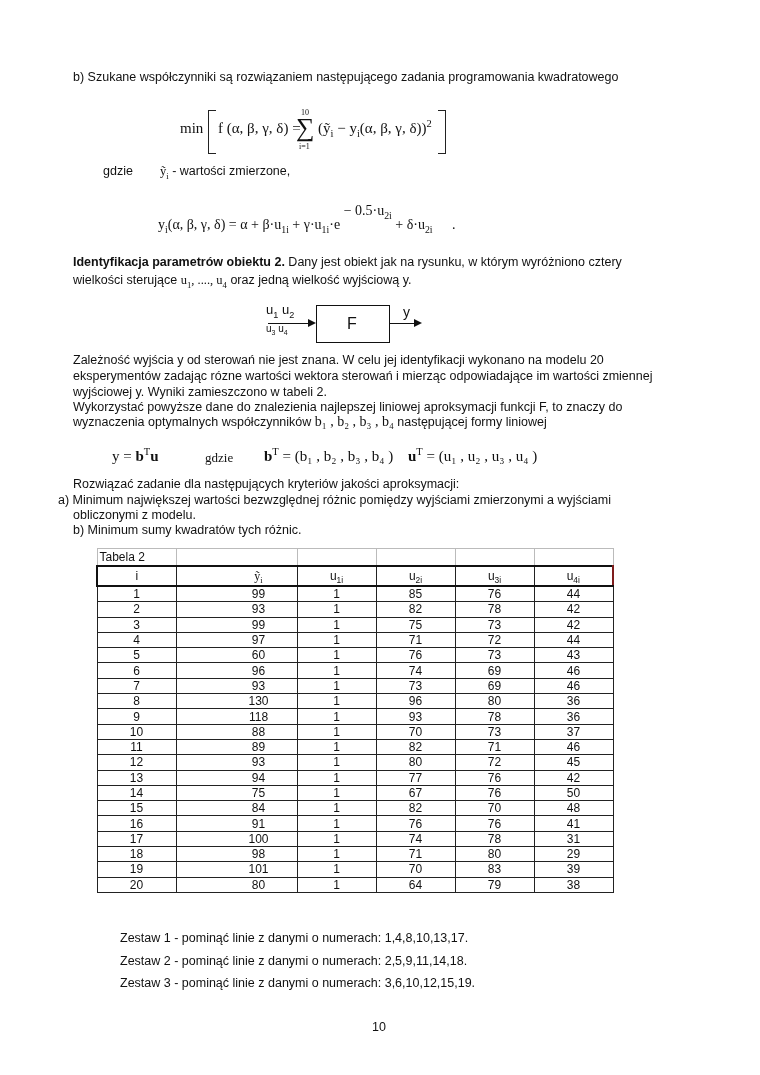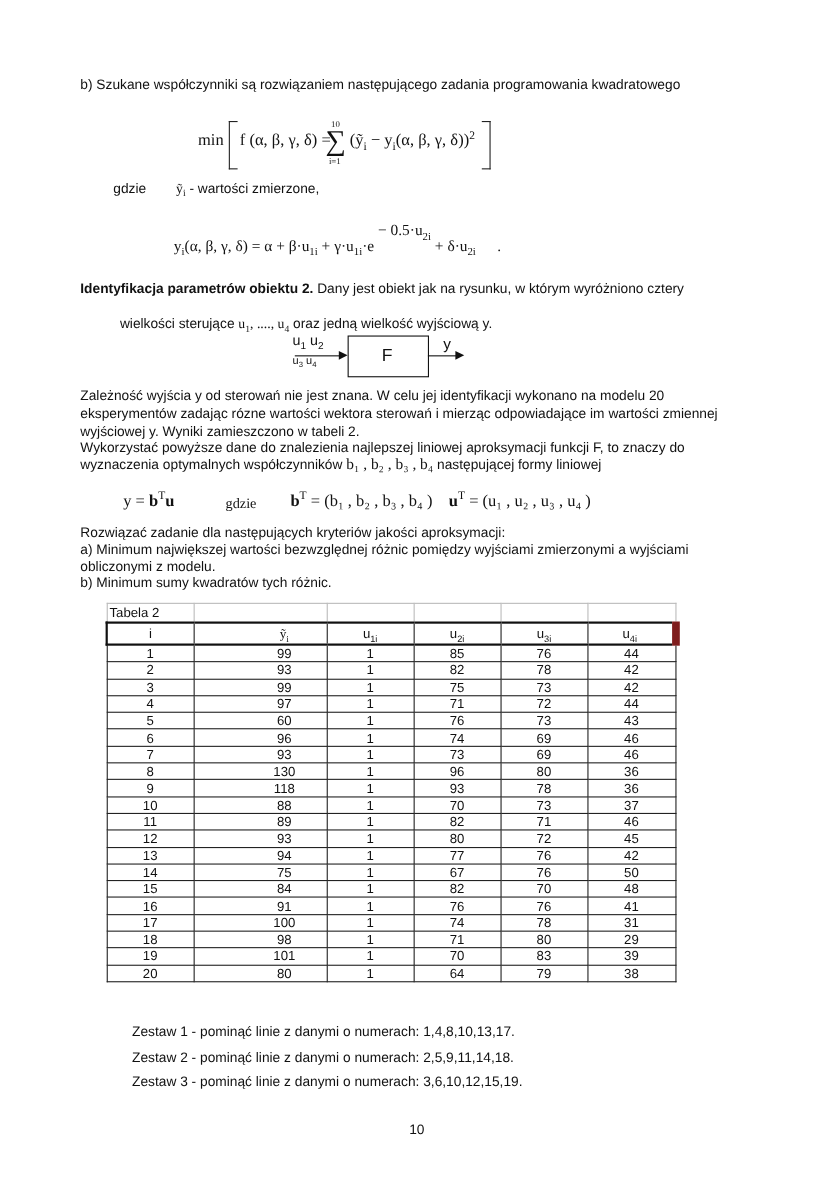--- a/index.html
+++ b/index.html
@@ -32,21 +32,21 @@
                line-height:14px; }
   table.t td.c0 { width:76px; }
   table.t td.c1 { width:76px;padding-left:44px; }
   table.t td.c2 { width:76px; }
   table.t td.c3 { width:76px; }
   table.t td.c4 { width:76px; }
   table.t td.c5 { width:76px; }
   table.t tr.caption td { border:1px solid #bbb; height:16px; text-align:left; padding-left:2px; }
   table.t tr.head td { border-top:2px solid #111; border-bottom:2px solid #111; height:18px; }
   table.t tr.head td:first-child { border-left:2px solid #111; }
-  table.t tr.head td:last-child { border-right:7px solid #7f1d1d; }
+  table.t tr.head td:last-child { border-right:2px solid #7f1d1d; }
   .yt { font-family:"Liberation Serif", serif; }
 </style>
 </head>
 <body>
 
 <div class="abs line" style="left:73px; top:69px;">b) Szukane współczynniki są rozwiązaniem następującego zadania programowania kwadratowego</div>
 
 <div class="abs f1" style="left:180px; top:108px; width:270px; height:48px;">
   <span class="abs" style="left:0; top:12px;">min</span>
   <span class="bracket l" style="left:28px; top:2px;"></span>
@@ -64,21 +64,21 @@
 <div class="abs serif" style="left:158px; top:203px; font-size:14px; white-space:nowrap;">
   <span style="position:relative; top:14px;">
     <span>y</span><sub>i</sub><span>(α, β, γ, δ)</span><span> = α + β·u</span><sub>1i</sub><span> + γ·u</span><sub>1i</sub><span>·e</span>
   </span>
   <span style="position:relative; top:0px; font-size:14px;"><span>− 0.5·u</span><sub>2i</sub></span>
   <span style="position:relative; top:14px;"><span> + δ·u</span><sub>2i</sub></span>
   <span style="position:relative; top:14px; margin-left:16px;">.</span>
 </div>
 
 <div class="abs line" style="left:73px; top:254px;"><span class="bold">Identyfikacja parametrów obiektu 2.</span><span> Dany jest obiekt jak na rysunku, w którym wyróżniono cztery</span></div>
-<div class="abs line" style="left:73px; top:286px;margin-left:36px;"><span>wielkości sterujące </span><span class="serif"><span>u</span><sub>1</sub><span>, ...., u</span><sub>4</sub></span><span> oraz jedną wielkość wyjściową y.</span></div>
+<div class="abs line" style="left:73px; top:272px;"><span>wielkości sterujące </span><span class="serif"><span>u</span><sub>1</sub><span>, ...., u</span><sub>4</sub></span><span> oraz jedną wielkość wyjściową y.</span></div>
 
 <div class="abs" style="left:240px; top:295px; width:200px; height:50px;">
   <span class="abs" style="left:26px; top:7px; font-size:13px; white-space:nowrap;"><span>u</span><sub>1</sub>&nbsp;<span>u</span><sub>2</sub></span>
   <span class="abs" style="left:26px; top:28px; font-size:10px; white-space:nowrap;"><span>u</span><sub>3</sub>&nbsp;<span>u</span><sub>4</sub></span>
   <div class="arrowline" style="left:28px; top:28px; width:42px;"></div>
   <div class="arrowhead" style="left:68px; top:24px;"></div>
   <div class="box" style="left:76px; top:10px; width:72px; height:36px;">
     <span class="abs" style="left:30px; top:9px; font-size:16px;">F</span>
   </div>
   <div class="arrowline" style="left:149px; top:28px; width:26px;"></div>
@@ -93,21 +93,21 @@
 <div class="abs line" style="left:73px; top:414px;"><span>wyznaczenia optymalnych współczynników </span><span class="serif" style="font-size:14px;">b₁ , b₂ , b₃ , b₄</span><span> następującej formy liniowej</span></div>
 
 <div class="abs serif" style="left:112px; top:448px; font-size:15px; white-space:nowrap;">
   <span>y = </span><b>b</b><sup>T</sup><b>u</b>
 </div>
 <div class="abs serif" style="left:205px; top:450px; font-size:13px;">gdzie</div>
 <div class="abs serif" style="left:264px; top:448px; font-size:15px; white-space:nowrap;"><b>b</b><sup>T</sup><span> = (b₁ , b₂ , b₃ , b₄ )</span></div>
 <div class="abs serif" style="left:408px; top:448px; font-size:15px; white-space:nowrap;"><b>u</b><sup>T</sup><span> = (u₁ , u₂ , u₃ , u₄ )</span></div>
 
 <div class="abs line" style="left:73px; top:476px;">Rozwiązać zadanie dla następujących kryteriów jakości aproksymacji:</div>
-<div class="abs line" style="left:73px; top:492px;">a) Minimum największej wartości bezwzględnej różnic pomiędzy wyjściami zmierzonymi a wyjściami</div>
+<div class="abs line" style="left:58px; top:492px;">a) Minimum największej wartości bezwzględnej różnic pomiędzy wyjściami zmierzonymi a wyjściami</div>
 <div class="abs line" style="left:73px; top:507px;">obliczonymi z modelu.</div>
 <div class="abs line" style="left:73px; top:522px;">b) Minimum sumy kwadratów tych różnic.</div>
 
 <table class="t">
   <tbody>
       <tr class="caption">
     <td class="c0">Tabela 2</td>
     <td class="c1"></td>
         <td class="c2"></td>
     <td class="c3"></td>

